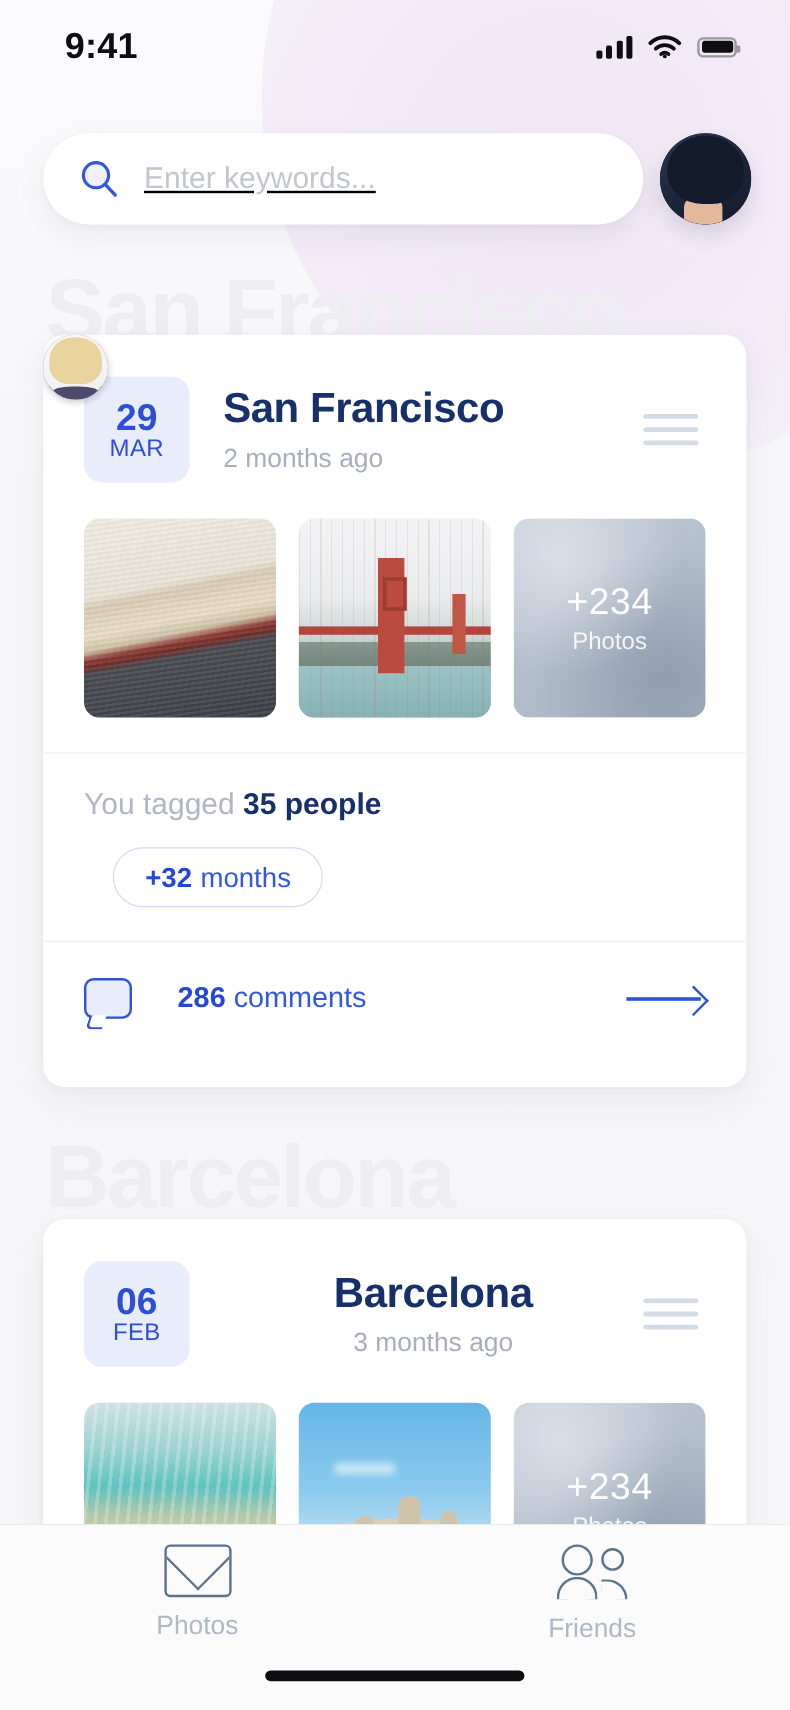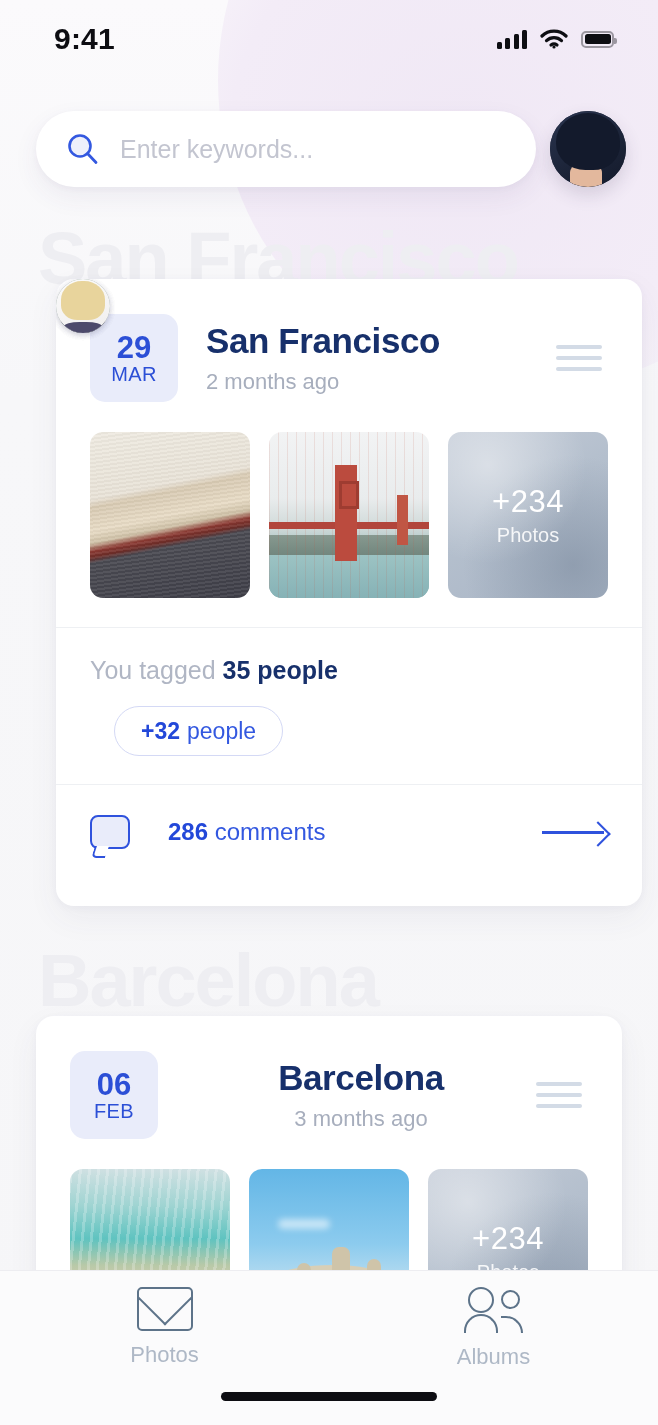--- a/index.html
+++ b/index.html
@@ -57,40 +57,41 @@
 
   
   #search-row {
     position:absolute; top:110px; left:0; width:658px; height:78px;
     display:flex; align-items:center; padding:0 32px 0 36px; gap:14px;
   }
   #search-bar {
     flex:1; height:76px; background:#fff; border-radius:38px;
     display:flex; align-items:center; padding:0 30px; gap:20px;
     box-shadow:0 10px 26px rgba(70,60,110,.07), 0 2px 6px rgba(70,60,110,.04);
+    text-decoration:underline;
   }
   #search-input {
     border:0; outline:0; background:transparent; flex:1;
     font-family:"Liberation Sans", sans-serif; font-size:25px; color:#3b3f52;
   }
   #search-input::placeholder { color:#c3c5d0; }
   #avatar-header {
     width:76px; height:76px; border-radius:50%; overflow:hidden; flex:none;
     box-shadow:0 8px 18px rgba(60,50,90,.16);
     background:#1d2438; position:relative;
   }
 
   
   .card {
     position:absolute; left:36px; width:586px;
     background:#fff; border-radius:18px;
     box-shadow:0 12px 32px rgba(60,60,95,.06), 0 2px 8px rgba(60,60,95,.04);
     overflow:hidden;
   }
-  #card-sf  { top:279px; height:627px;margin-left:20px; }
+  #card-sf  { top:279px; height:627px; }
   #card-bcn { top:1016px; height:330px;text-align:center; }
 
   .card-head { display:flex; align-items:center; padding:35px 34px 0 34px; }
   .date-badge {
     width:88px; height:88px; border-radius:15px; background:#e9ecfa;
     display:flex; flex-direction:column; align-items:center; justify-content:center;
     flex:none; gap:1px;
   }
   .date-day   { font-size:31px; font-weight:bold; color:#2c4fd6; line-height:1; }
   .date-month { font-size:20px; color:#2c4fd6; line-height:1; letter-spacing:.3px; }
@@ -375,21 +376,21 @@
           <span class="hair"></span>
       </div>
       <div class="tag-avatar face av3">
         <span class="bgc"></span>
           <span class="body"></span>
           <span class="skin"></span>
           <span class="hair"></span>
       </div>
       <div class="others-pill">
         <b>+32</b>
-        <span>people</span>
+        <span>months</span>
       </div>
     </div>
   </div>
 
   <div class="divider" style="margin-top:28px;"></div>
 
   <div class="comments-row">
     <span class="bubble"></span>
     <span class="comments-text"><b>286</b> <span>comments</span></span>
     <span class="arrow-right"></span>
@@ -434,17 +435,17 @@
     <span class="ic-inbox"></span>
     <span class="tab-label">Photos</span>
   </div>
   <div class="tab tab-idle">
     <span class="ic-friends">
       <span class="h1"></span>
         <span class="b1"></span>
         <span class="h2"></span>
         <span class="b2"></span>
     </span>
-    <span class="tab-label">Albums</span>
+    <span class="tab-label">Friends</span>
   </div>
 </div>
 
 <div id="home-indicator"></div>
 
 </body></html>

